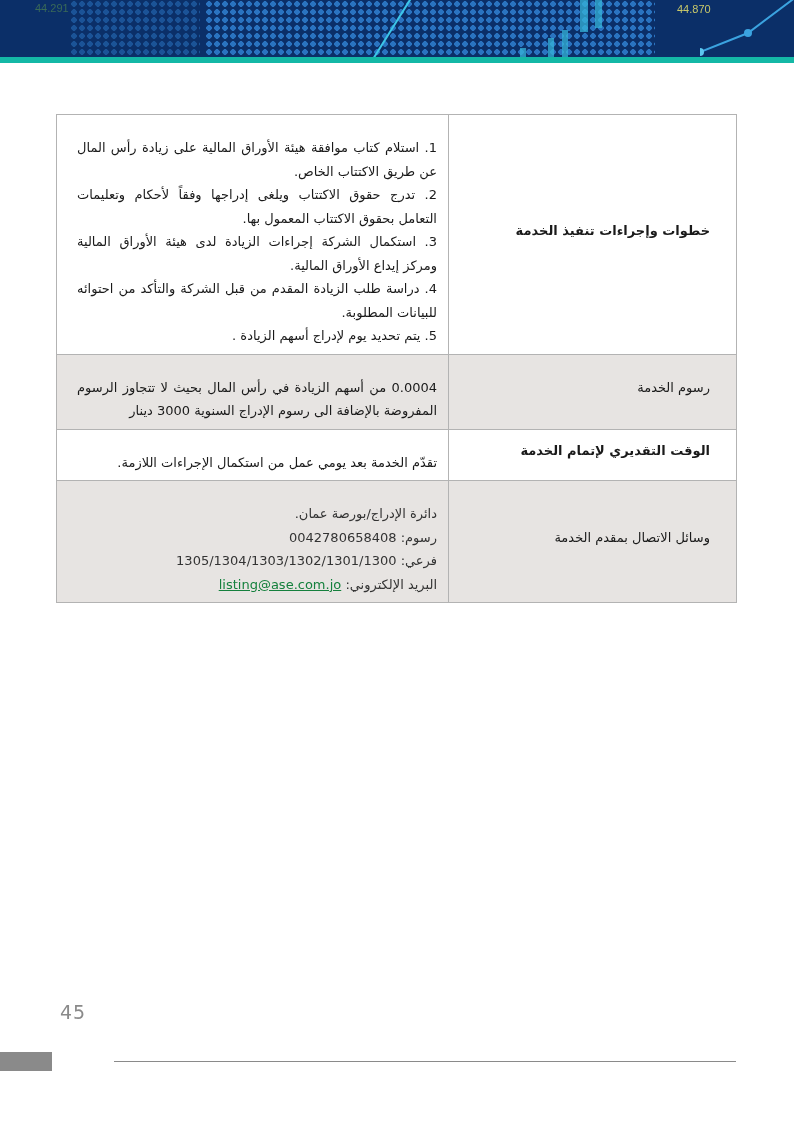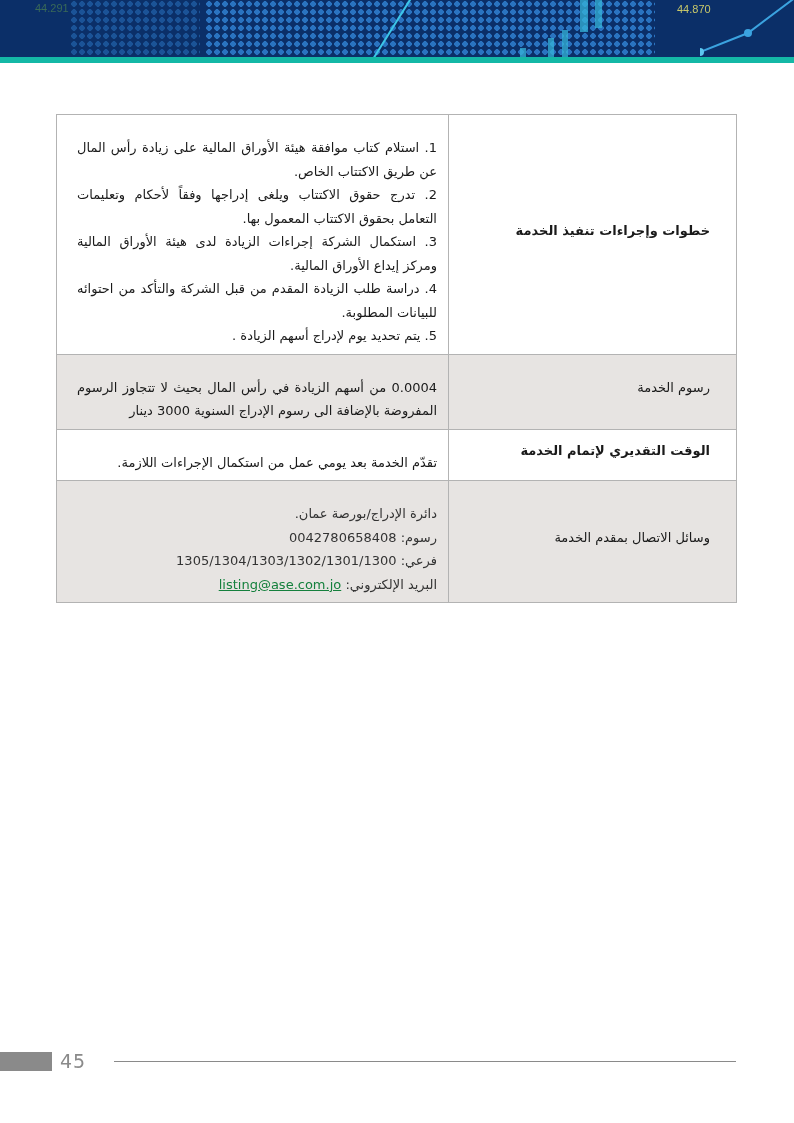--- a/index.html
+++ b/index.html
@@ -48,21 +48,21 @@
   table.svc td.value {
     padding:21px 11px 6px 20px; text-align:justify; text-align-last:right;
   }
   tr.shaded td { background:#e7e4e2; }
   .contact-line { display:block; text-align:right; line-height:23.5px; font-size:13px; color:#333; }
   .email-link { color:#15803d; text-decoration:underline; }
   .footer-block {
     position:absolute; left:0; top:1052px; width:52px; height:19px; background:#8a8a8a;
   }
   .page-num {
-    position:absolute; left:60px; top:1050px; font-family:"DejaVu Sans", sans-serif;
+    position:absolute; left:60px; top:1001px; font-family:"DejaVu Sans", sans-serif;
     font-size:19px; color:#8a8a8a; letter-spacing:1px;
   }
   .footer-rule {
     position:absolute; left:114px; top:1061px; width:622px; height:1px; background:#8a8a8a;
   }
 </style>
 </head>
 <body>
 
 <div class="banner">

